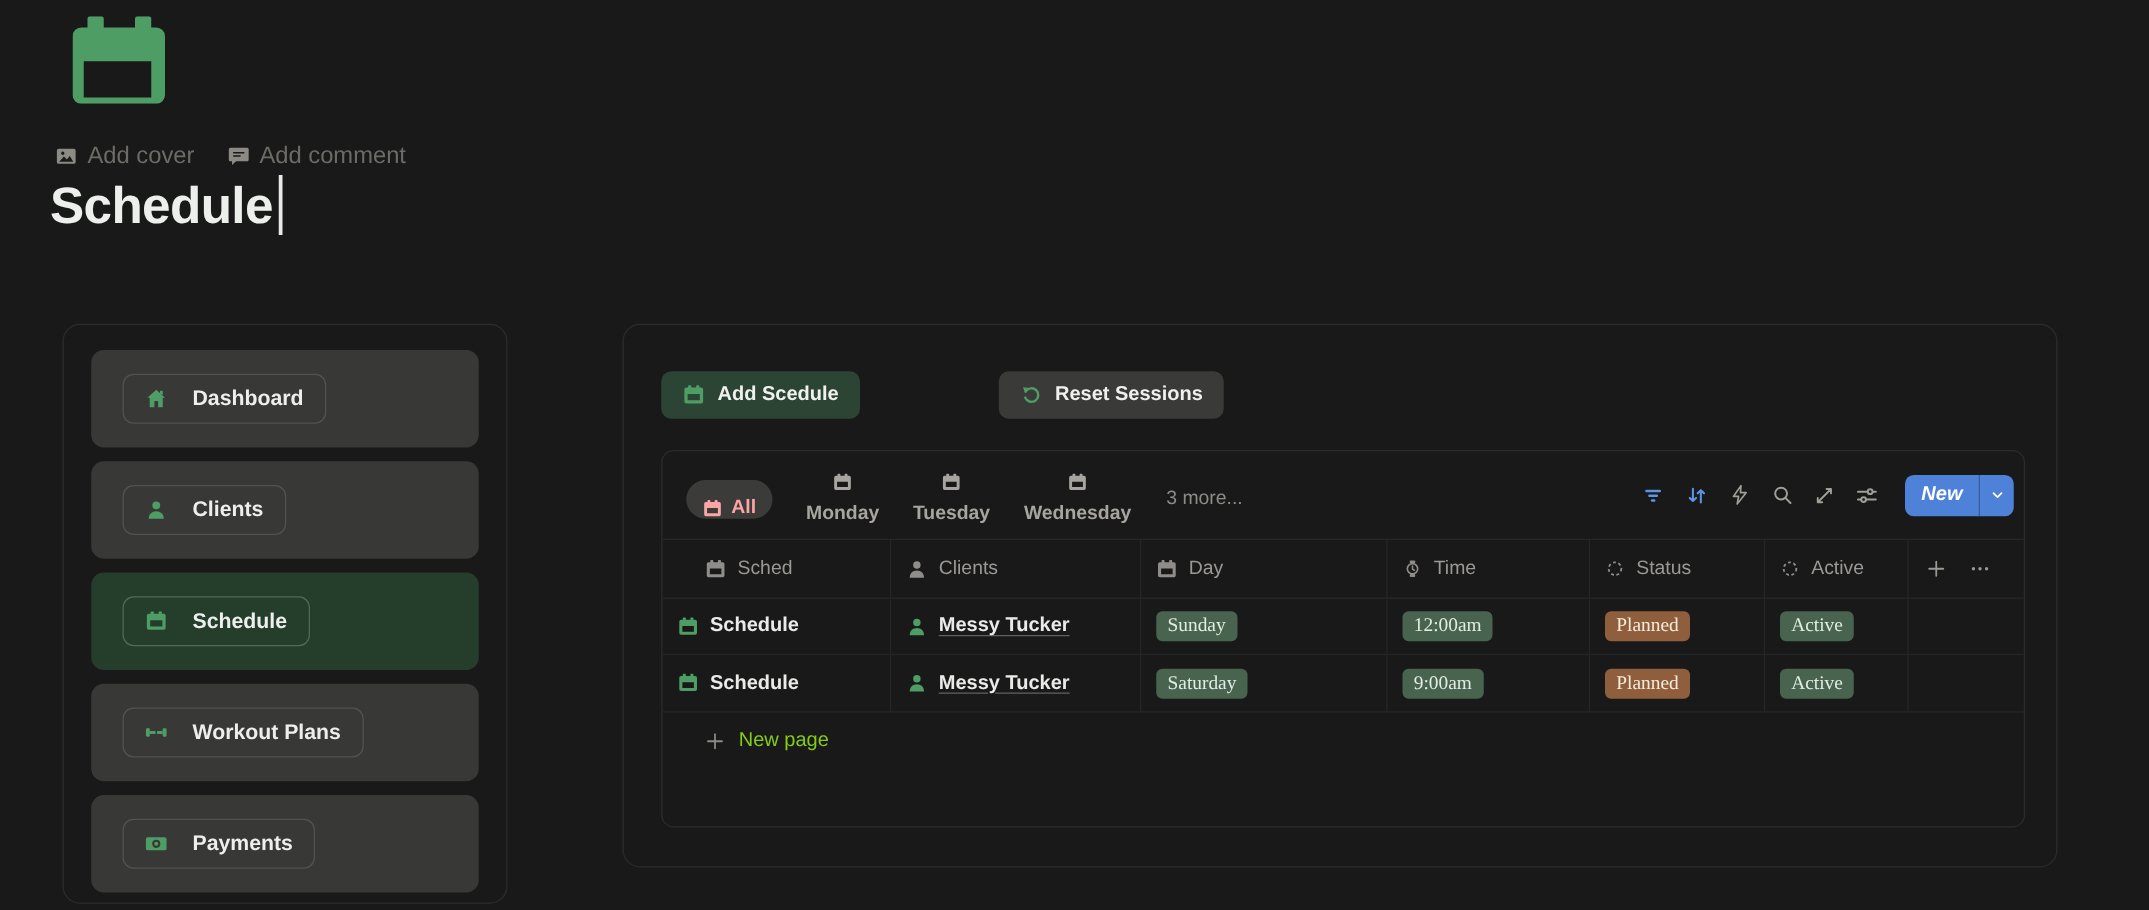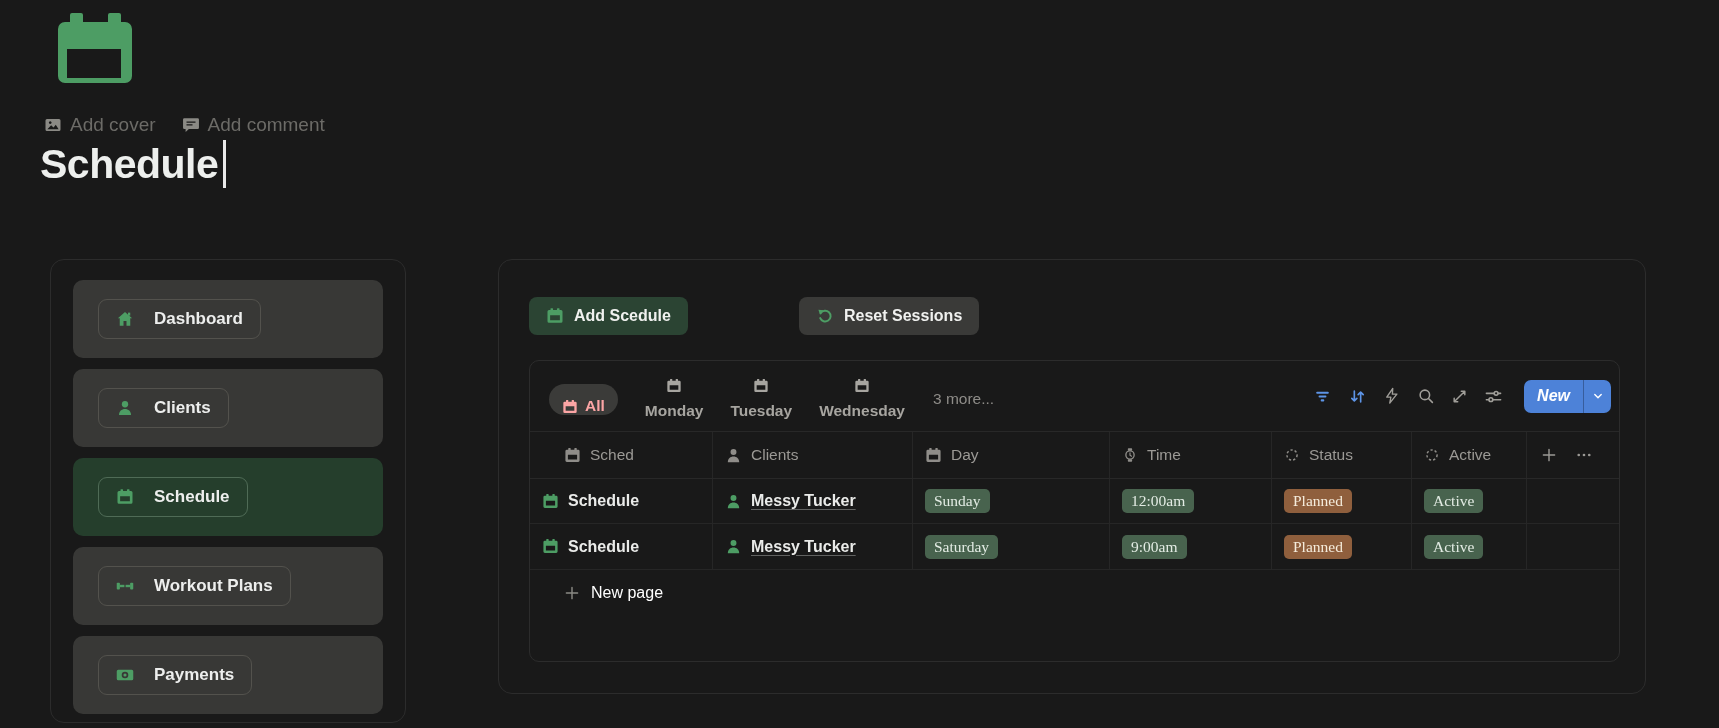--- a/index.html
+++ b/index.html
@@ -79,21 +79,21 @@
   .dcell { display:flex; align-items:center; gap:9px; padding-left:12px; border-right:1px solid #262626; }
   .dcell.cx { flex:1; border-right:none; }
   .cell-title { font-size:16px; font-weight:700; color:#eaebe9; }
   .cell-link { font-size:16px; font-weight:700; color:#eaebe9; text-decoration:underline;
     text-decoration-color:rgba(233,235,233,0.35); text-underline-offset:3px; cursor:pointer; }
   .tag { padding:3px 9px; border-radius:5px; font-size:15.5px; white-space:nowrap;font-family:Liberation Serif, serif; }
   .tg { background: var(--tag_green, #48634e); color:#e3ece4; }
   .to { background: var(--tag_orange, #8f5f3d); color:#f5ecdc; }
 
   .newpage-row { height:45px; display:flex; align-items:center; gap:10px;
-    padding-left:33px; color:#ffffff; font-size:16px; cursor:pointer; }
+    padding-left:33px; color:#84cc16; font-size:16px; cursor:pointer; }
   .newpage-row .pic { color:#8b8a85; }
 </style>
 </head>
 <body>
 
 <svg width="0" height="0" style="position:absolute">
   <defs>
     <g id="i-cal">
       <rect x="6" y="1.5" width="3.4" height="5" rx="0.8" fill="currentColor"></rect>
       <rect x="14.6" y="1.5" width="3.4" height="5" rx="0.8" fill="currentColor"></rect>

